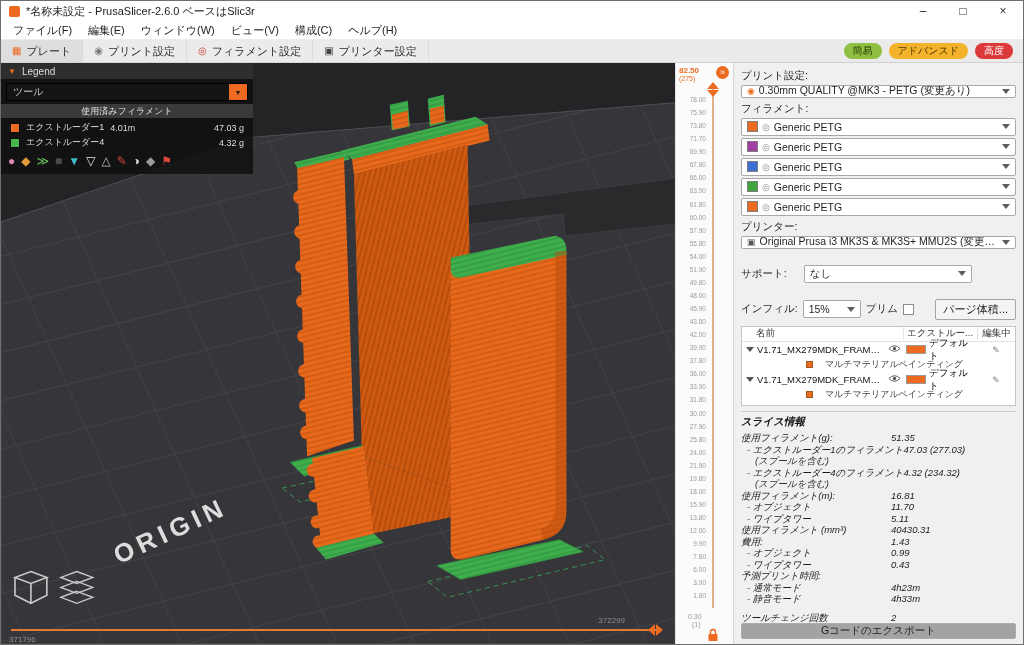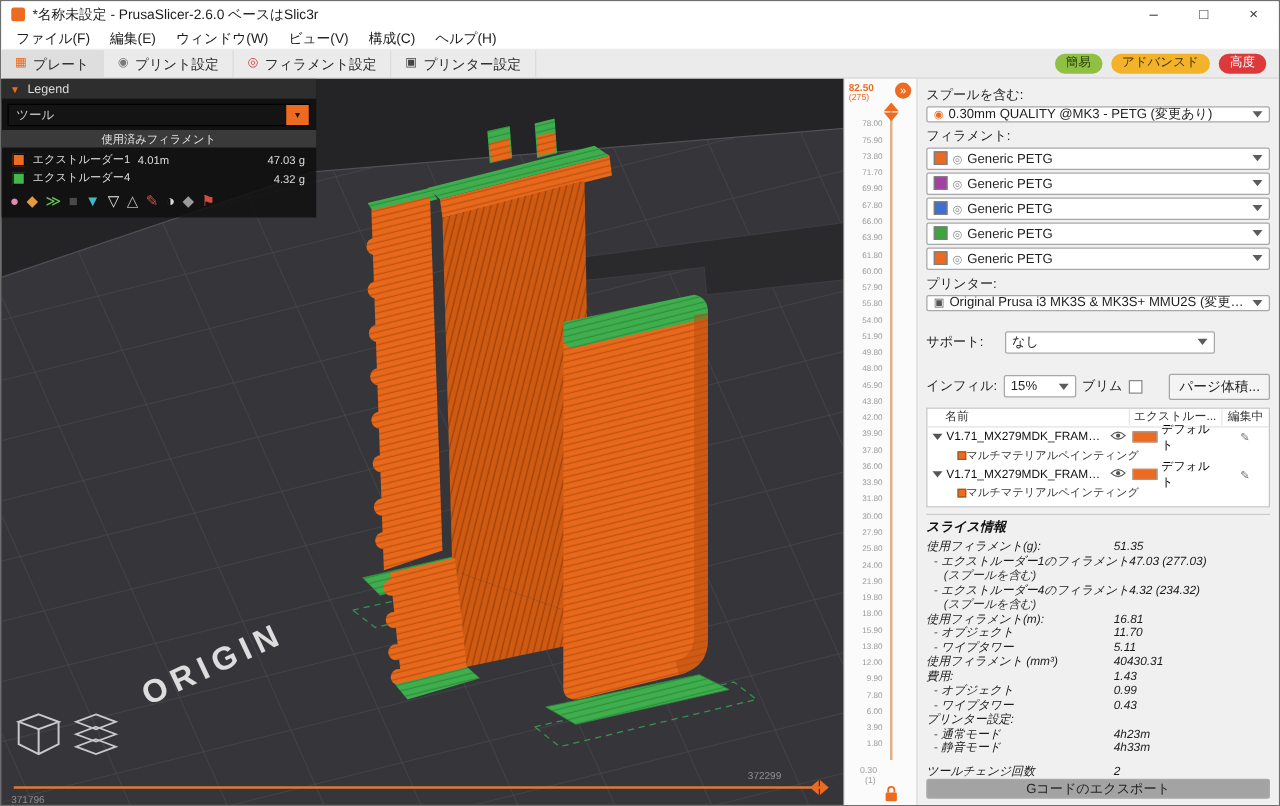--- a/index.html
+++ b/index.html
@@ -79,21 +79,21 @@
   .c-name{flex:1;padding-left:14px;overflow:hidden;white-space:nowrap;text-overflow:ellipsis;}
   .c-ext{width:74px;border-left:1px solid #e6e6e6;padding-left:3px;overflow:hidden;white-space:nowrap;text-overflow:ellipsis;}
   .c-edit{width:38px;border-left:1px solid #e6e6e6;text-align:center;}
   .obj-row{display:flex;align-items:center;height:16px;}
   .caret{width:0;height:0;border-left:4px solid transparent;border-right:4px solid transparent;border-top:5px solid #555;margin:0 3px 0 4px;flex:0 0 auto;}
   .o-name{flex:1;overflow:hidden;white-space:nowrap;text-overflow:ellipsis;color:#111;}
   .o-eye{width:18px;text-align:center;flex:0 0 auto;}
   .o-ext{width:74px;display:flex;align-items:center;gap:3px;padding-left:3px;flex:0 0 auto;}
   .o-extsw{width:20px;height:9px;border:1px solid #9a9a9a;flex:0 0 auto;}
   .o-edit{width:38px;text-align:center;color:#777;font-size:9px;flex:0 0 auto;}
-  .obj-sub{display:flex;align-items:center;height:14px;padding-left:24px;gap:0;color:#3a3a3a;font-size:9px;}
+  .obj-sub{display:flex;align-items:center;height:14px;padding-left:12px;gap:12px;color:#3a3a3a;font-size:9px;justify-content:center;}
   .sub-ic{width:7px;height:7px;background:#ED6B21;border:1px solid #9a5a20;flex:0 0 auto;}
   .slice{border-top:1px solid #cdcdcd;margin-top:2px;padding-top:3px;font-style:italic;}
   .si-title{font-size:10.5px;font-weight:bold;color:#111;margin-bottom:3px;}
   .si-row{display:flex;font-size:9.5px;color:#1c1c1c;line-height:11.5px;}
   .si-row .lab{min-width:150px;white-space:nowrap;}
   .si-row .val{white-space:nowrap;}
   .si-row.i1 .lab{padding-left:6px;}
   .si-row.i2 .lab{padding-left:14px;color:#333;}
   .si-row.gap{margin-top:7px;}
   .export-btn{margin-top:auto;height:22px;background:#a3a3a3;border:1px solid #ababab;border-radius:2px;
@@ -343,21 +343,21 @@
         </div>
       <span class="v-min">0.30</span>
       <span class="v-minl">(1)</span>
       <svg class="v-lock" width="12" height="14" viewBox="0 0 12 14">
         <path d="M3.5,6 V4 a2.5,2.5 0 0 1 5,0 V6" fill="none" stroke="#ED6B21" stroke-width="1.4"></path>
         <rect x="1.5" y="6" width="9" height="7" rx="1" fill="#ED6B21"></rect>
       </svg>
     </div>
 
     <div class="sidebar">
-      <div class="sb-label">スプールを含む:</div>
+      <div class="sb-label">プリント設定:</div>
       <div class="combo">
         <span class="mini" style="color:#ED6B21">◉</span>
         <span class="txt">0.30mm QUALITY @MK3 - PETG (変更あり)</span>
         <span class="arrow"></span>
       </div>
 
       <div class="sb-label">フィラメント:</div>
       <div>
 
           <div class="combo">
@@ -535,21 +535,21 @@
               <span class="lab">- オブジェクト</span>
               <span class="val">0.99</span>
             </div>
 
             <div class="si-row i1">
               <span class="lab">- ワイプタワー</span>
               <span class="val">0.43</span>
             </div>
 
             <div class="si-row">
-              <span class="lab">プリンター設定:</span>
+              <span class="lab">予測プリント時間:</span>
               <span class="val"></span>
             </div>
 
             <div class="si-row i1">
               <span class="lab">- 通常モード</span>
               <span class="val">4h23m</span>
             </div>
 
             <div class="si-row i1">
               <span class="lab">- 静音モード</span>

